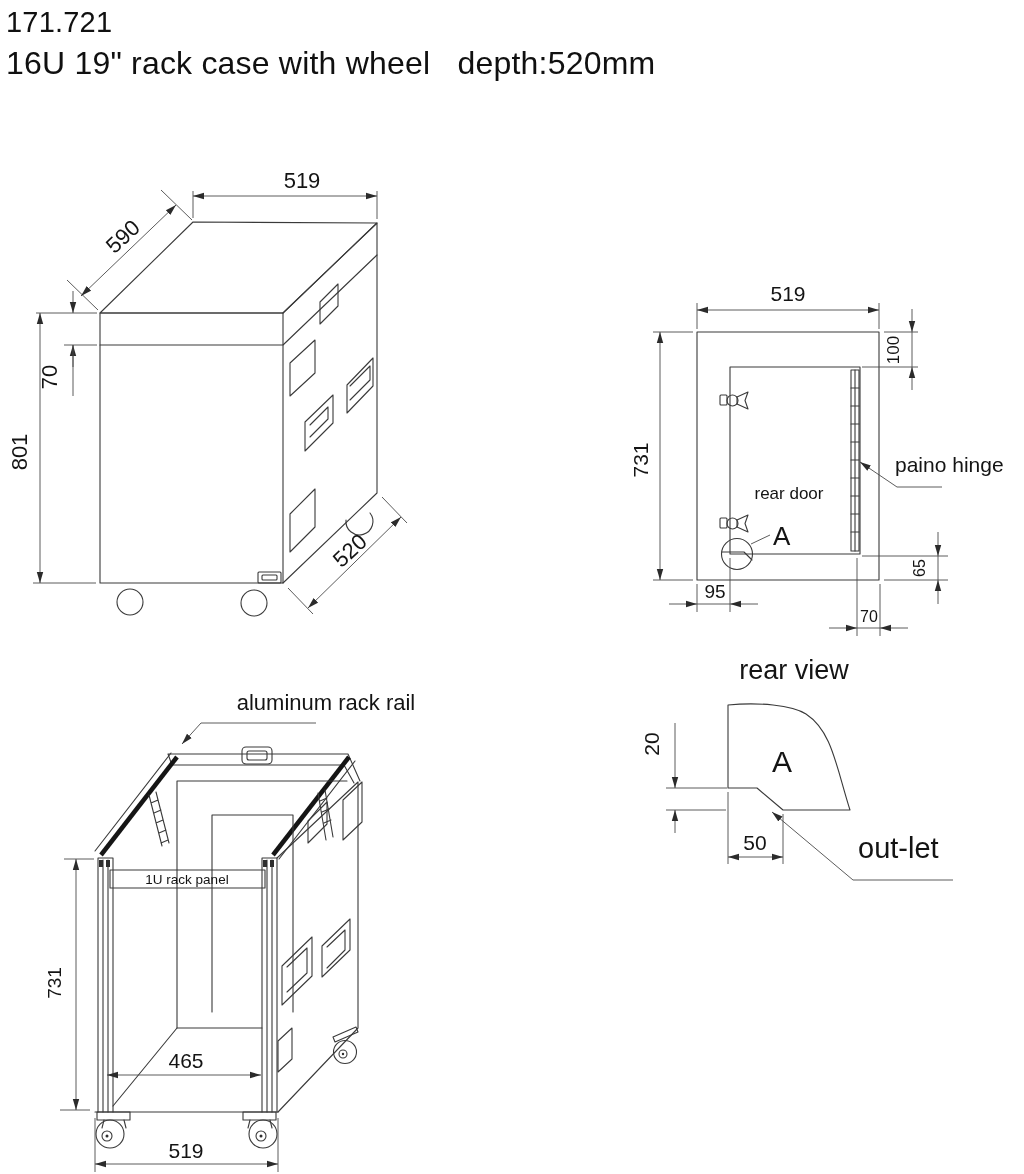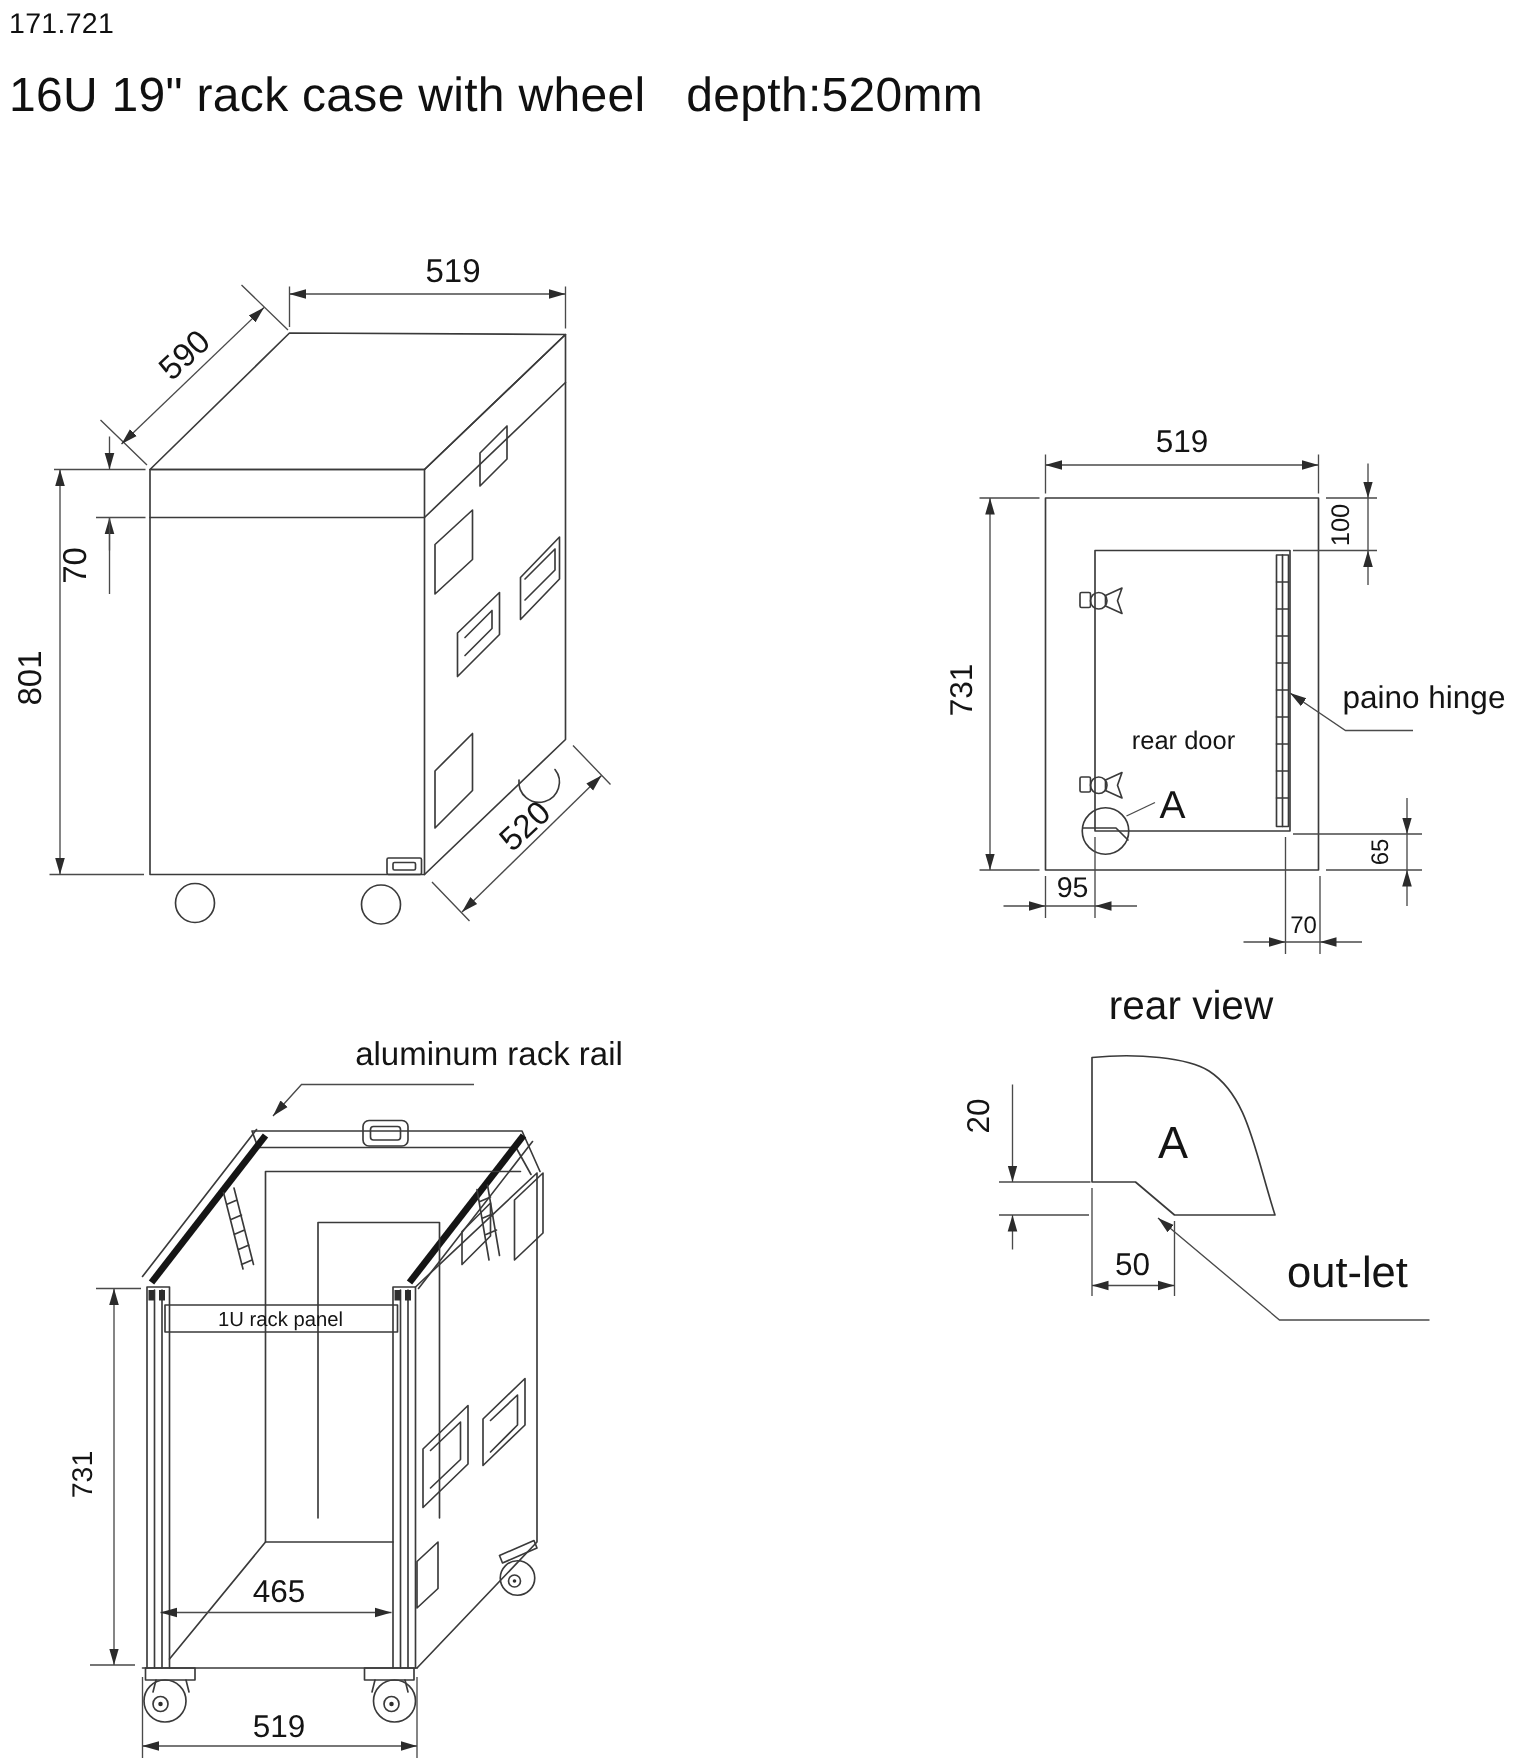--- a/index.html
+++ b/index.html
@@ -1,18 +1,18 @@
 <!DOCTYPE html>
 <html><head>
 <meta charset="utf-8">
 <style>
   html,body{margin:0;padding:0;background:#fff;width:1024px;height:1174px;overflow:hidden;}
   body{font-family:"Liberation Sans",sans-serif;position:relative;}
   .hdr{position:absolute;left:6px;color:#101010;white-space:pre;letter-spacing:.2px;}
-  #model{top:6px;font-size:19px;text-align:center;}
+  #model{top:6px;font-size:29px;text-align:center;}
   #subtitle{top:45px;font-size:32px;}
   svg{position:absolute;left:0;top:0;}
   .ln{fill:none;stroke:#3a3a3a;stroke-width:1.1;stroke-linejoin:round;stroke-linecap:round;}
   .dim{fill:none;stroke:#4a4a4a;stroke-width:.9;}
   .rail{fill:none;stroke:#151515;stroke-width:4.5;}
   .cap{fill:#2e2e2e;stroke:none;}
   text{fill:#141414;font-family:"Liberation Sans",sans-serif;}
   .mid{text-anchor:middle;}
   .t13{font-size:13.5px}.t16{font-size:16px}.t17{font-size:17px}.t19{font-size:19px}
   .t21{font-size:21px}.t22{font-size:22px}.t26{font-size:26px}.t27{font-size:27px}

